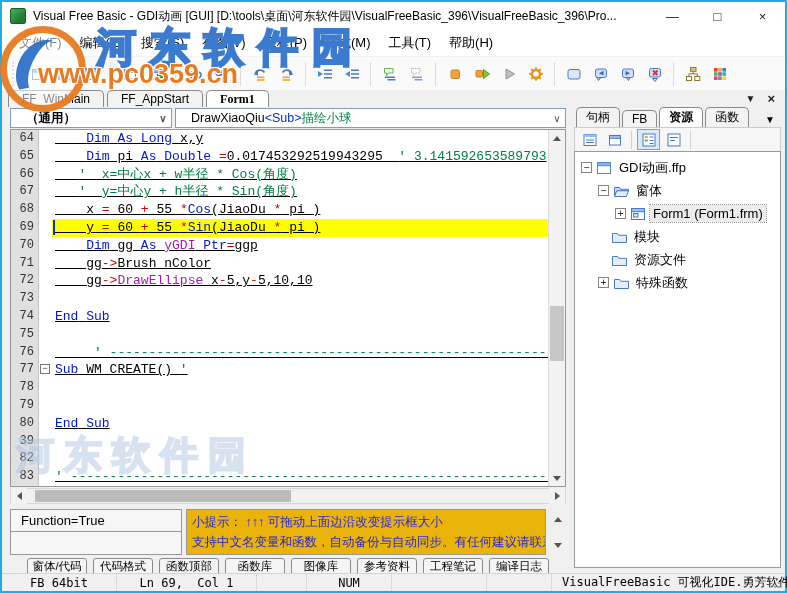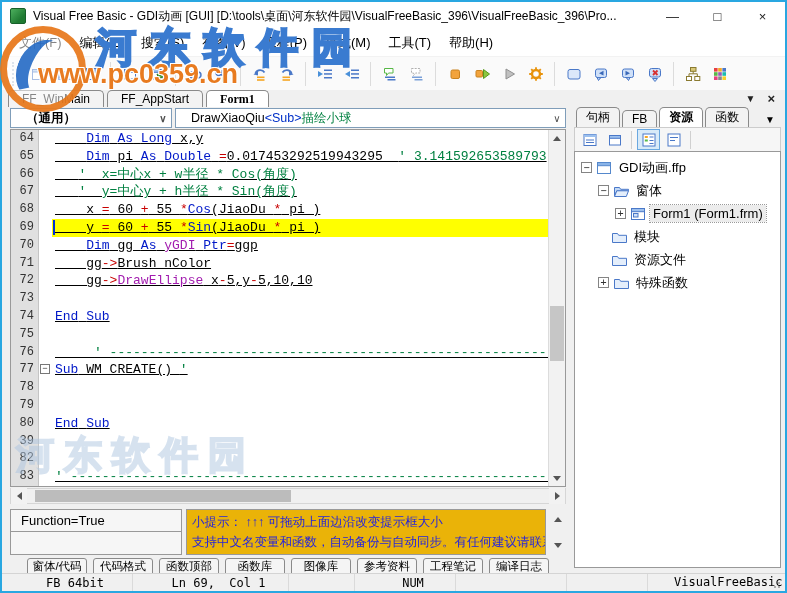--- a/index.html
+++ b/index.html
@@ -85,21 +85,21 @@
   .tree-label{padding:1px 3px;}
   .tree-label.bold{font-weight:normal;}
   .tree-row.selected .tree-label{background:#ececec;outline:1px dotted #9a9a9a;}
   
   .btabs{position:absolute;left:8px;top:556px;width:556px;height:17px;display:flex;gap:6px;margin-left:17px;}
   .btab{flex:none;width:60px;border:1px solid #8a8a8a;border-radius:3px 3px 0 0;background:#f5f5f5;font-size:11.5px;
         display:flex;align-items:center;justify-content:center;white-space:nowrap;overflow:hidden;}
   
   .statusbar{position:absolute;left:0;right:0;bottom:0;height:18px;background:#f0f0f0;border-top:1px solid #d4d4d4;
              display:flex;align-items:center;font-family:"DejaVu Sans Mono",monospace;font-size:12px;}
-  .scell{height:100%;display:flex;align-items:center;justify-content:center;border-right:1px solid #dadada;white-space:pre;flex:none;margin-left:16px;}
+  .scell{height:100%;display:flex;align-items:center;justify-content:center;border-right:1px solid #dadada;white-space:pre;flex:none;}
   .scell.last{flex:1;justify-content:flex-start;padding-left:10px;border-right:none;}
   .grip{position:absolute;right:2px;bottom:2px;width:10px;height:10px;
         background:radial-gradient(circle at 2px 8px,#aaa 1px,transparent 1.5px),
                    radial-gradient(circle at 6px 8px,#aaa 1px,transparent 1.5px),
                    radial-gradient(circle at 6px 4px,#aaa 1px,transparent 1.5px);}
   
   .wm{pointer-events:none;z-index:60;}
   .wm-logo{position:absolute;left:-2px;top:24px;width:86px;height:86px;border-radius:50%;border:7px solid #e87b20;
            background:rgba(255,255,255,.55);opacity:.95;}
   .wm-logo:after{content:"";position:absolute;left:10px;top:6px;width:40px;height:56px;

